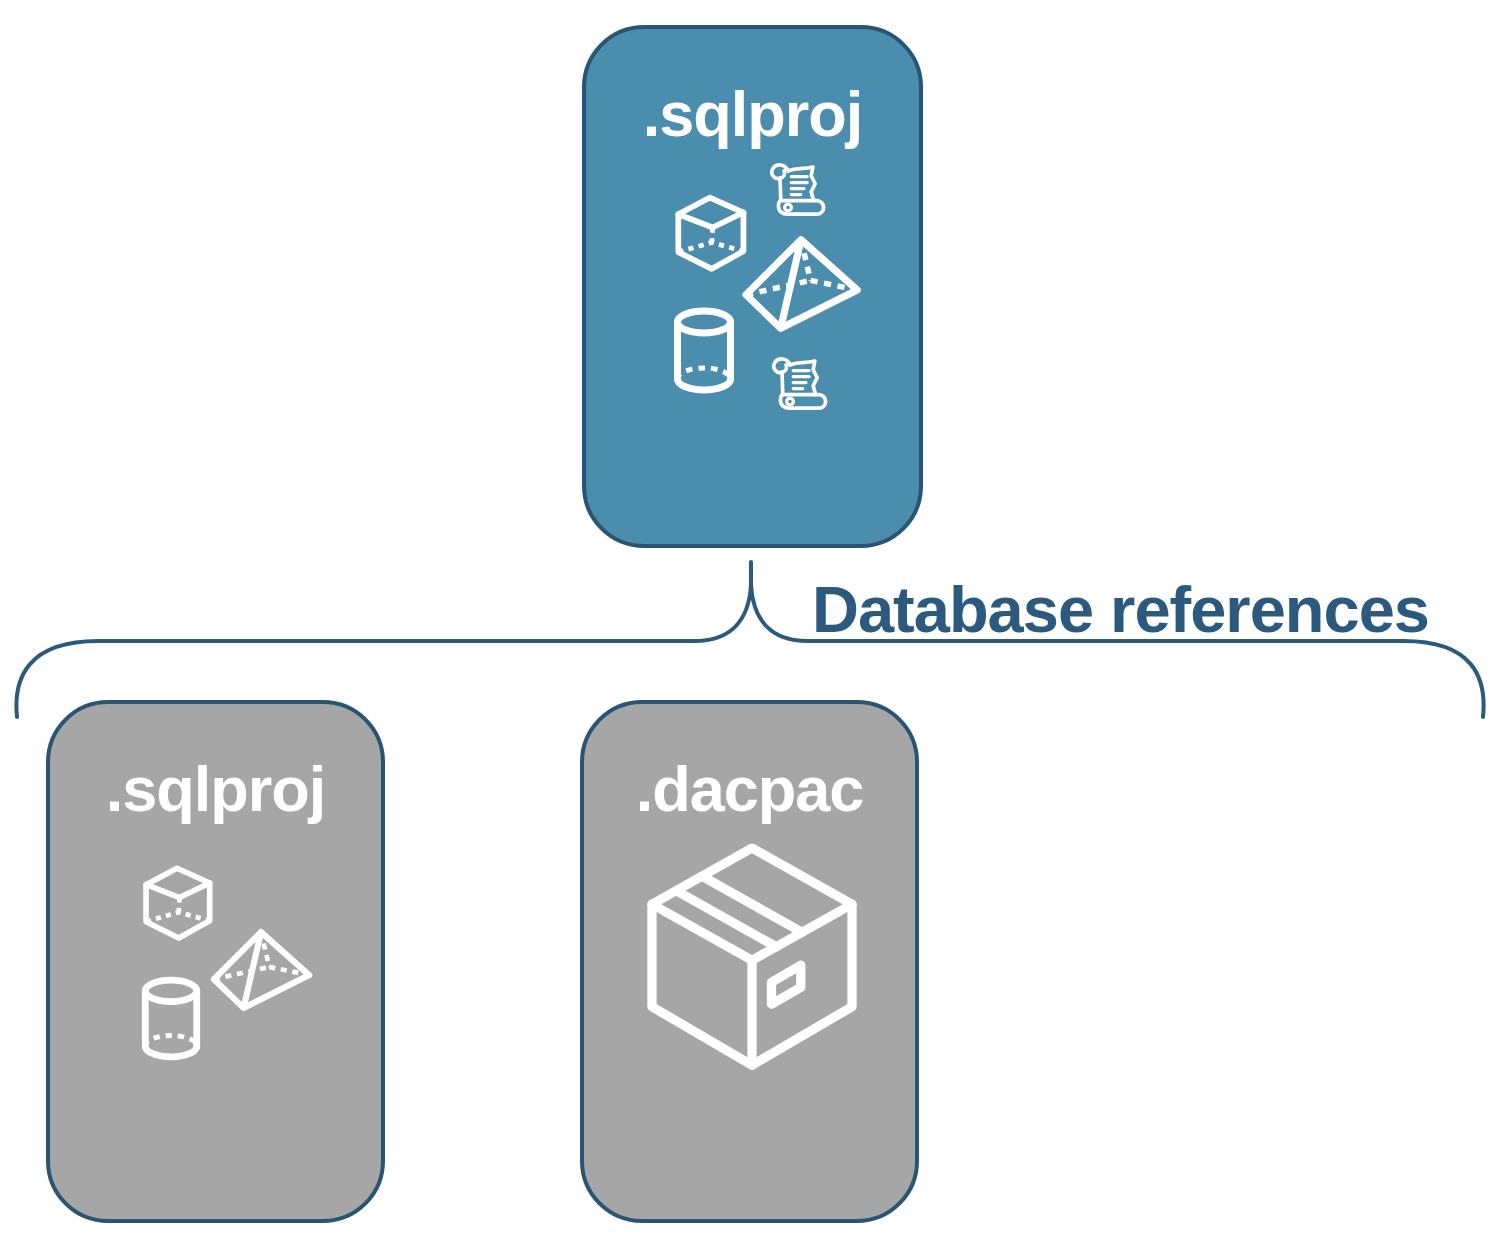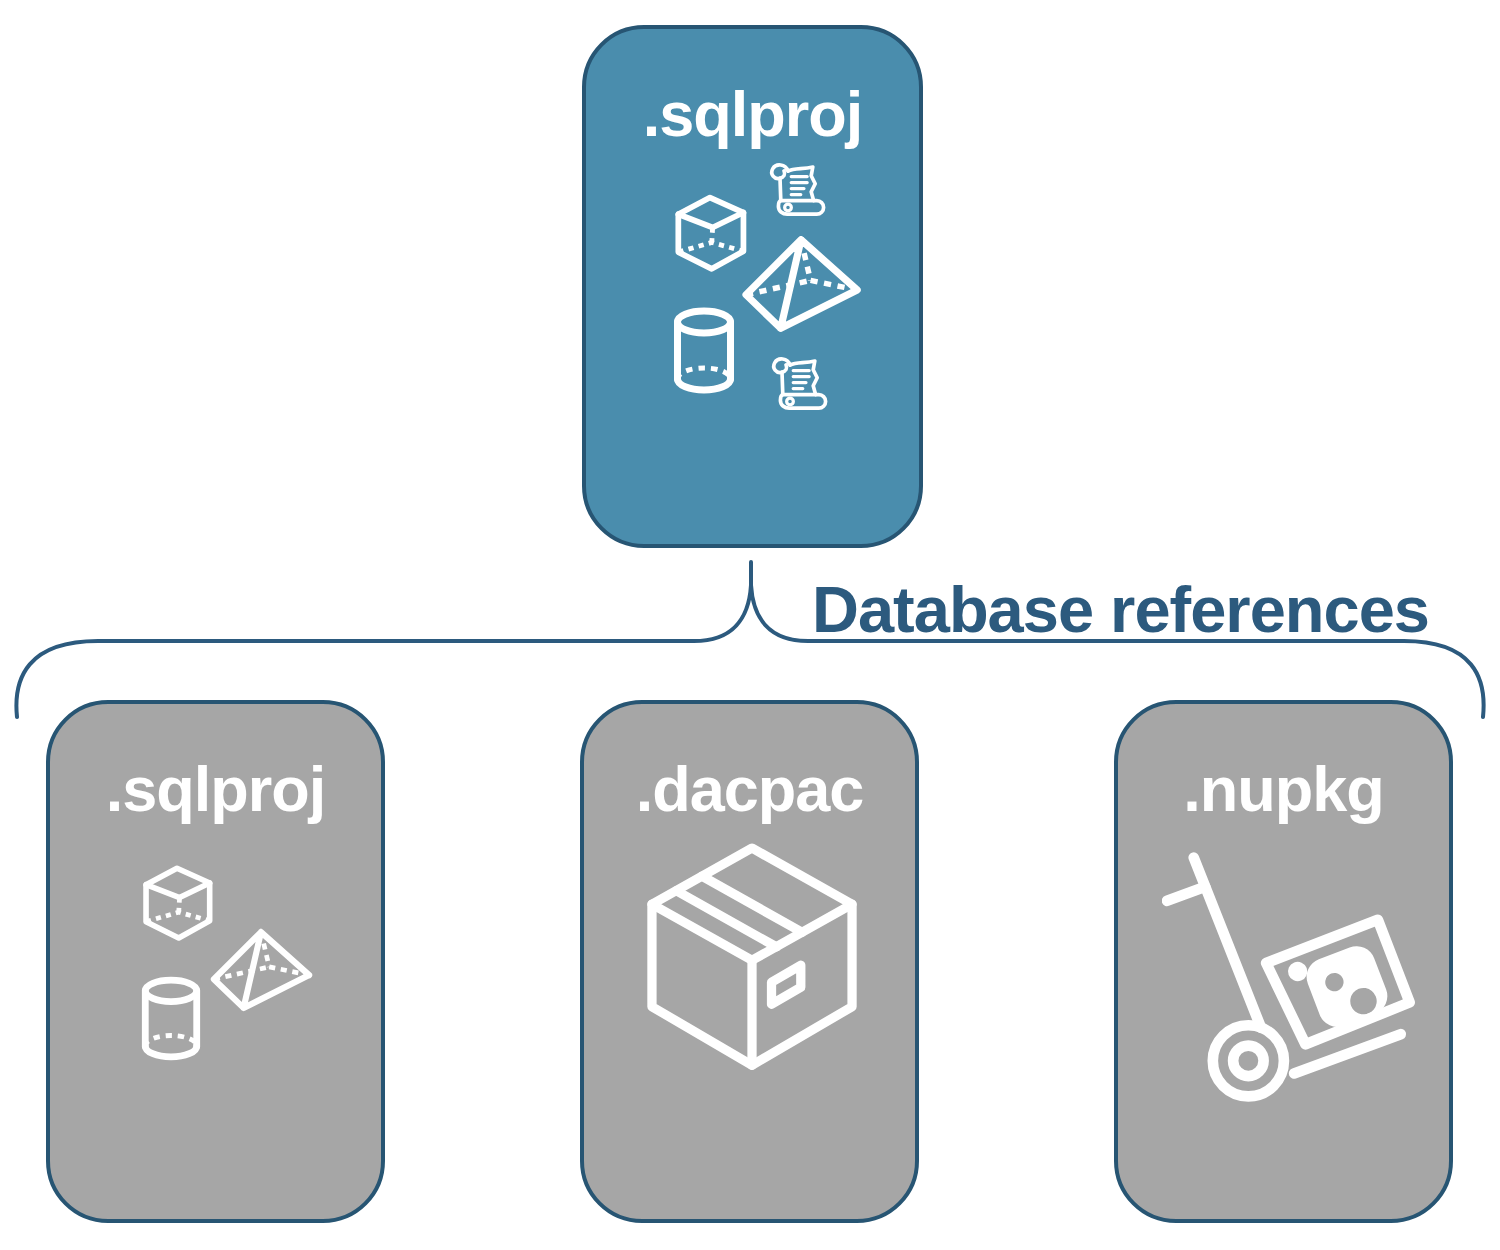--- a/index.html
+++ b/index.html
@@ -136,23 +136,20 @@
   <div class="icon c1-package">
     <svg viewBox="0 0 100 100">
       <path class="s" stroke-width="3.8" d="M50 7 L91 30 L91 72 L50 96 L9 72 L9 30 Z"></path>
       <path class="s" stroke-width="3.8" d="M9 30 L50 53 L91 30"></path>
       <path class="s" stroke-width="3.8" d="M50 53 L50 96"></path>
       <path class="s" stroke-width="3.8" d="M29.5 18.5 L70.5 41.5 M19 24.5 L60 47.5"></path>
       <path class="s" stroke-width="3.8" d="M58 62 L70 55 L70 64 L58 71 Z"></path>
     </svg>
   </div>
 
-  <div class="node node-child child-2">
-    <div class="node-title">.nupkg</div>
-  </div>
   <div class="icon c2-truck">
     <svg viewBox="0 0 100 100">
       <path class="s" stroke-width="4.2" d="M2 20 L17 14.5"></path>
       <path class="s" stroke-width="4.2" d="M12.5 3 L39 70"></path>
       <circle class="s" stroke-width="4.2" cx="34" cy="83" r="14"></circle>
       <circle class="s" stroke-width="4.2" cx="34" cy="83" r="6"></circle>
       <path class="s" stroke-width="4.2" d="M52 88 L94 72.5"></path>
       <path class="s" stroke-width="4.2" d="M41 44.5 L85 27.5 L97.5 60 L56.5 76.5 Z"></path>
       <g transform="rotate(-21 72 53)">
         <path fill="#ffffff" fill-rule="evenodd" d="M66 40 h13 a7.5 7.5 0 0 1 7.5 7.5 v13 a7.5 7.5 0 0 1 -7.5 7.5 h-13 a7.5 7.5 0 0 1 -7.5 -7.5 v-13 a7.5 7.5 0 0 1 7.5 -7.5 Z

